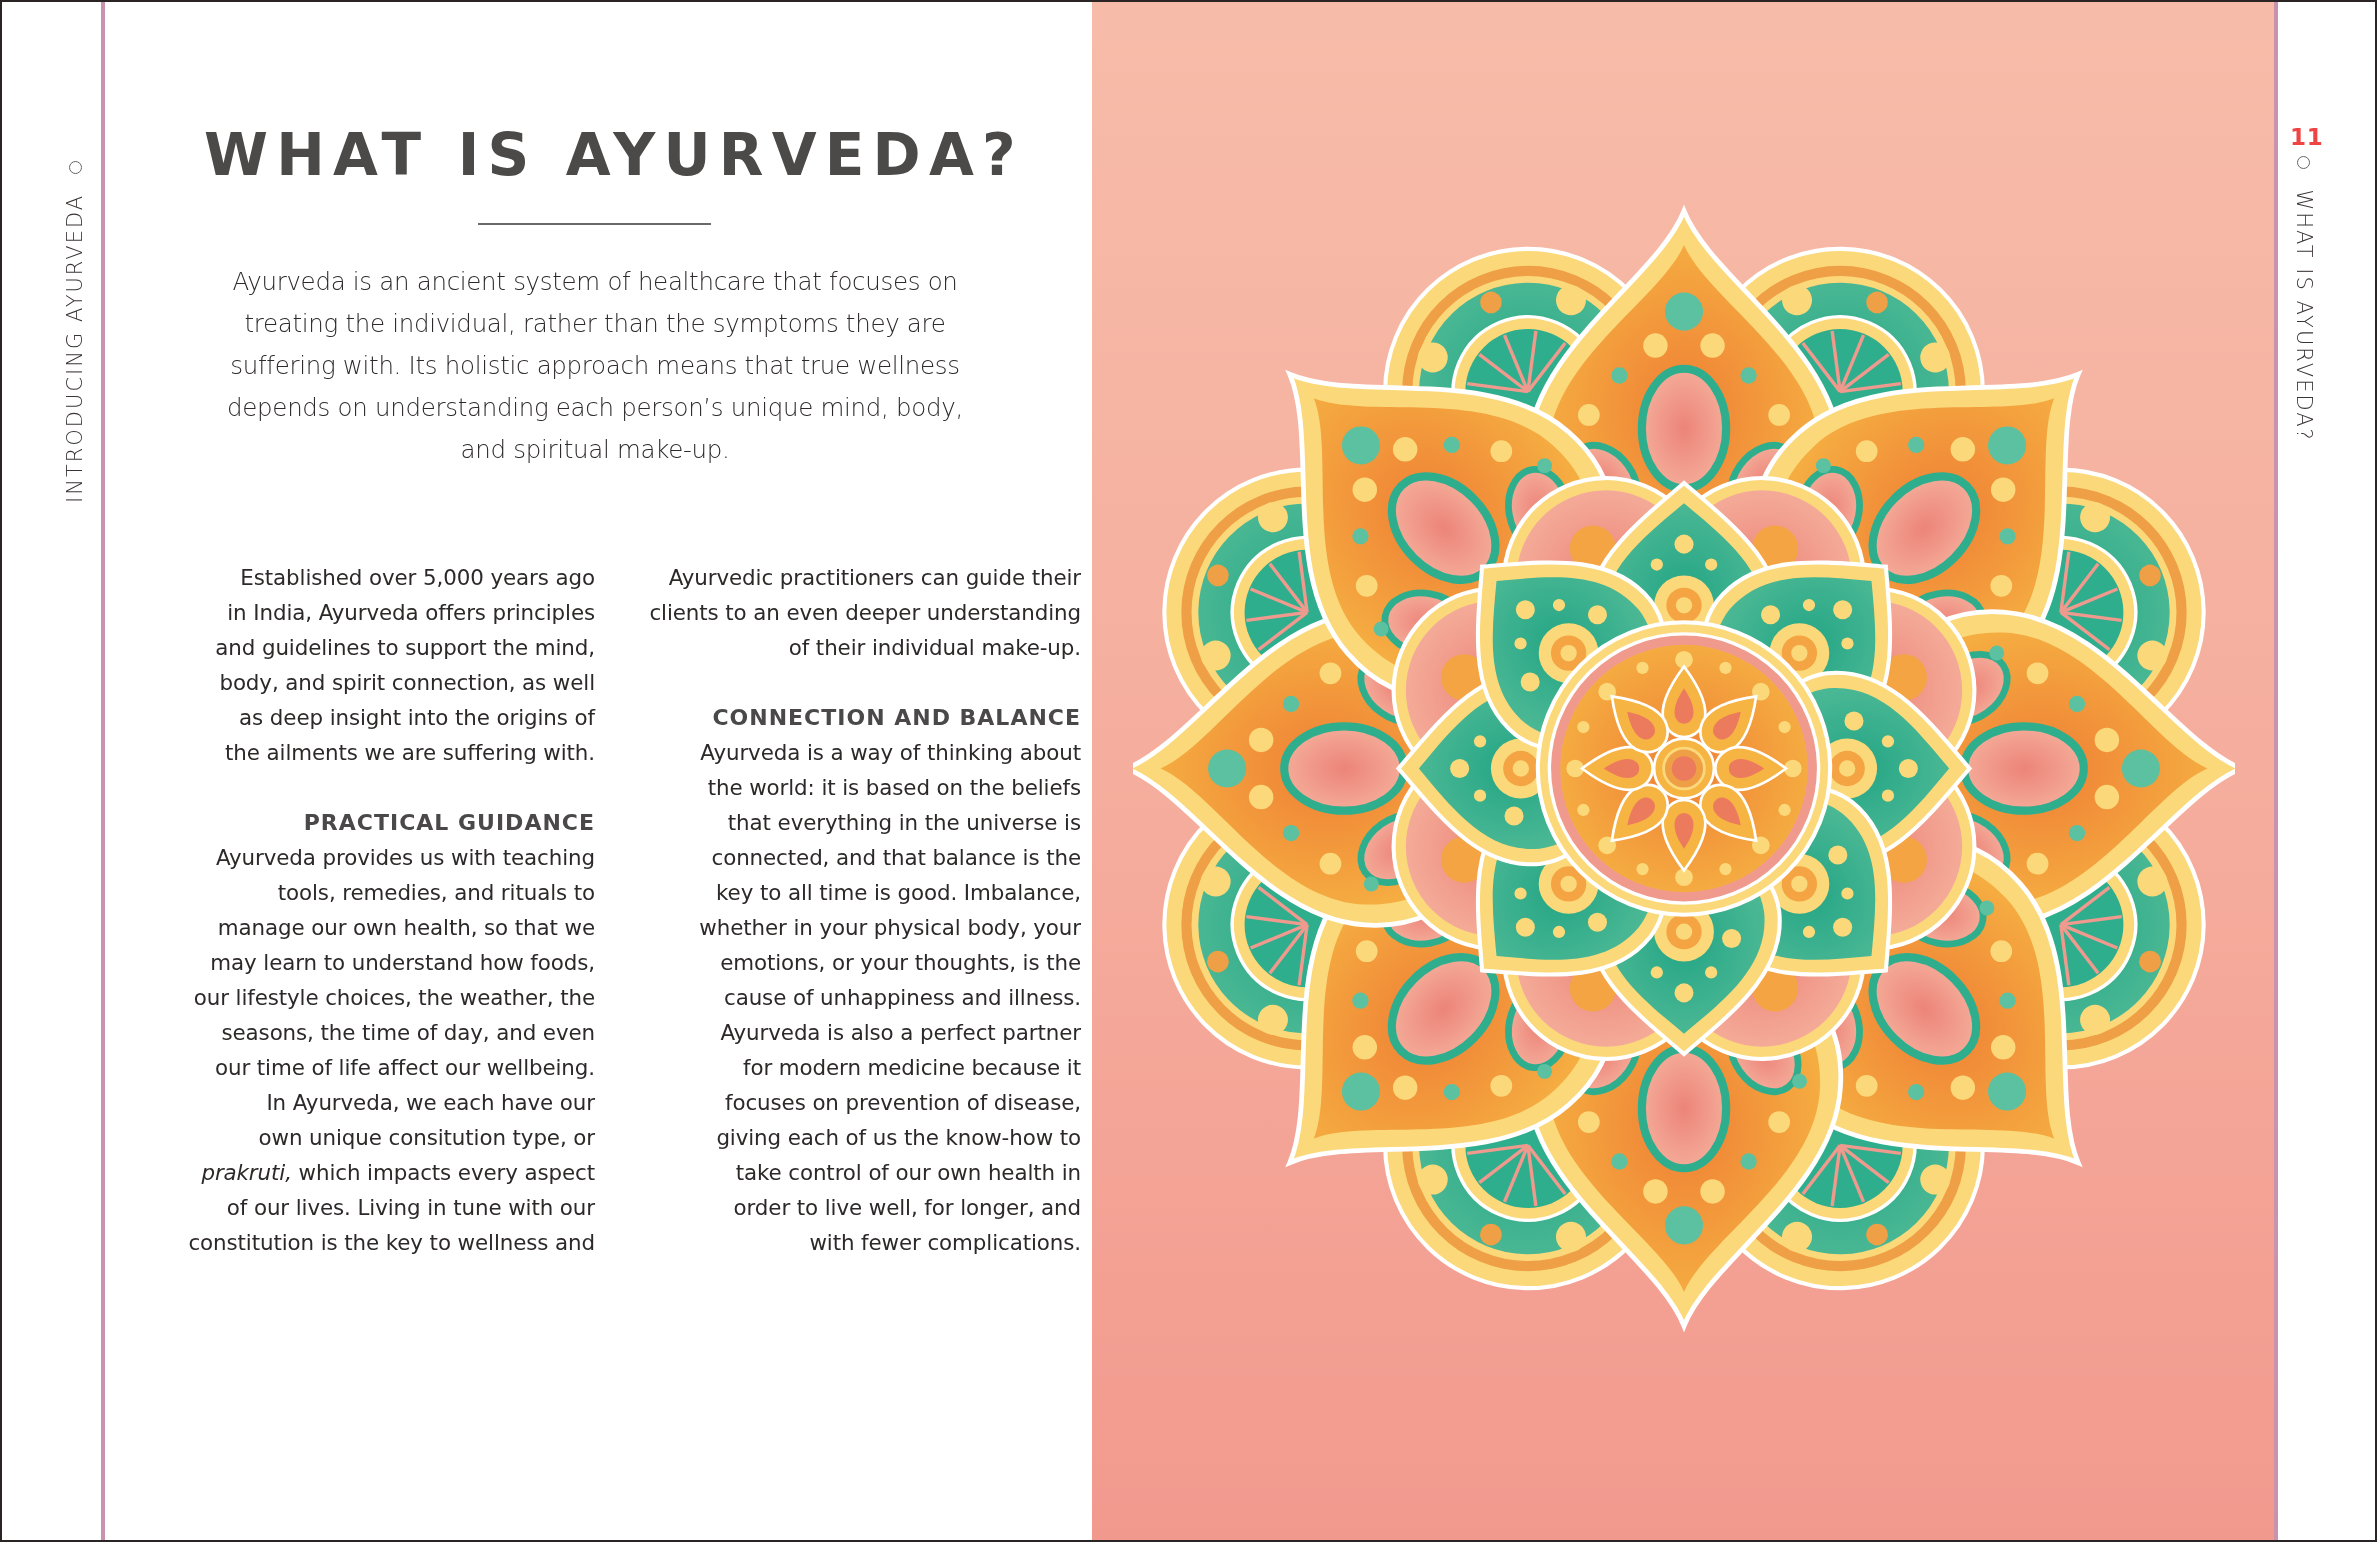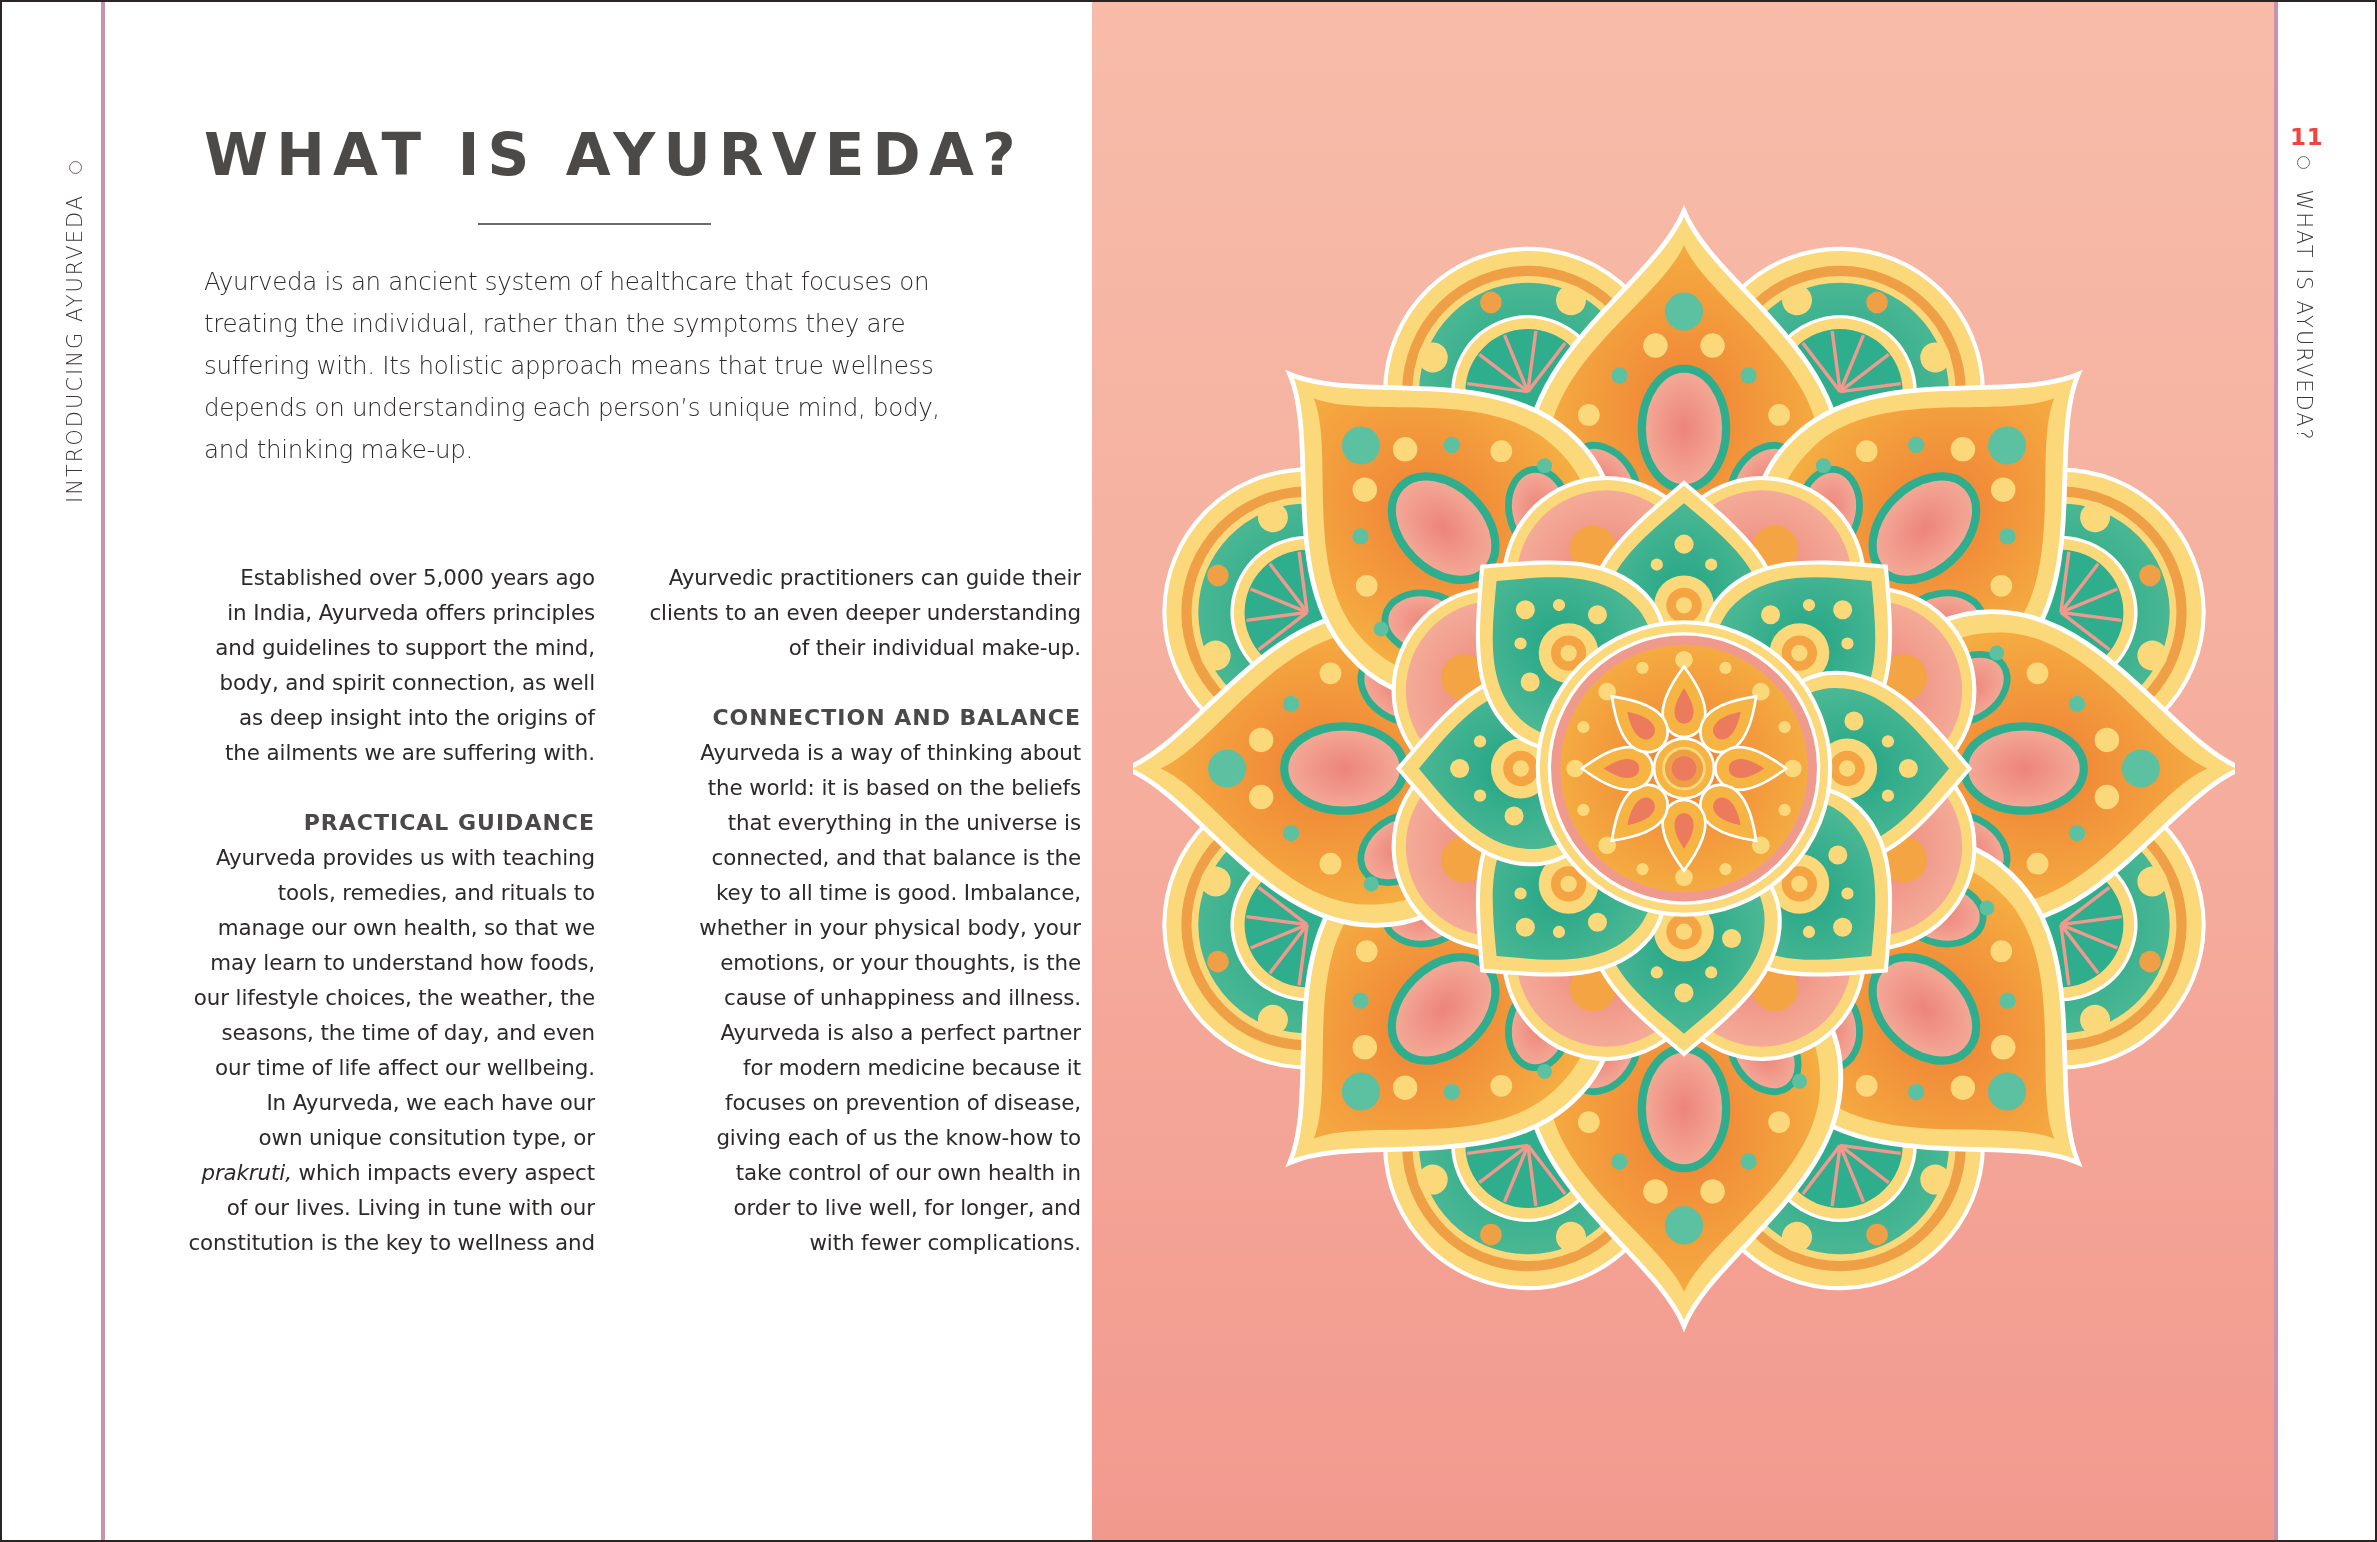--- a/index.html
+++ b/index.html
@@ -7,21 +7,21 @@
   .frame { position:absolute; left:0; top:0; width:2377px; height:1542px; box-sizing:border-box; border:2px solid #2a2424; pointer-events:none; z-index:20; }
 
   .left-page { position:absolute; left:0; top:0; width:1092px; height:1542px; background:#ffffff; }
   .pink-rule-left { position:absolute; left:101px; top:0; width:4.1px; height:1542px; background:#c993ad; }
   .folio { position:absolute; font-family:"DejaVu Sans", sans-serif; font-weight:600; font-size:23px; color:#ef4444; letter-spacing:0.7px; }
   .running-head-left { position:absolute; left:63px; top:503px; transform-origin:0 0; transform:rotate(-90deg); white-space:nowrap; font-family:"DejaVu Sans", sans-serif; font-weight:300; font-size:21px; letter-spacing:2px; color:#3a3434; display:flex; align-items:center; }
   .circle-mark { display:inline-block; width:11px; height:11px; border:1.4px solid #6b6464; border-radius:50%; margin-left:20.4px; }
 
   .title { position:absolute; left:204px; top:121px; width:782px; text-align:center; font-family:"DejaVu Sans", sans-serif; font-weight:700; font-size:58px; letter-spacing:8.2px; color:#4b4a48; white-space:nowrap; }
   .title-rule { position:absolute; left:478px; top:223px; width:233px; height:2px; background:#6a6a6a; }
-  .intro { position:absolute; left:204px; top:261px; width:782px; text-align:left; font-family:"DejaVu Sans", sans-serif; font-weight:300; font-size:24.5px; line-height:42px; color:#2e2a2a; letter-spacing:-0.3px; }
+  .intro { position:absolute; left:204px; top:261px; width:782px; text-align:center; font-family:"DejaVu Sans", sans-serif; font-weight:300; font-size:24.5px; line-height:42px; color:#2e2a2a; letter-spacing:-0.3px; }
 
   .col { position:absolute; top:560px; width:435px; font-family:"DejaVu Sans", sans-serif; font-size:21.4px; line-height:35px; color:#2d2929; letter-spacing:-0.1px;text-align:right; }
   .col-left { left:160px; }
   .col-right { left:646px; }
   .col p { margin:0; }
   .col .line { display:block; white-space:nowrap; }
   .col .indent { padding-left:28.6px; }
   .col h3 { margin:35px 0 0 0; font-size:22px; font-weight:700; letter-spacing:1px; color:#4a4848; line-height:35px; }
   .col em { font-style:italic; }
 
@@ -47,21 +47,21 @@
   </div>
 
   <div class="title">WHAT IS AYURVEDA?</div>
   <div class="title-rule"></div>
 
   <div class="intro">
     <span class="line" style="display:block">Ayurveda is an ancient system of healthcare that focuses on</span>
     <span class="line" style="display:block">treating the individual, rather than the symptoms they are</span>
     <span class="line" style="display:block">suffering with. Its holistic approach means that true wellness</span>
     <span class="line" style="display:block">depends on understanding each person’s unique mind, body,</span>
-    <span class="line" style="display:block">and thinking make-up.</span>
+    <span class="line" style="display:block">and spiritual make-up.</span>
   </div>
 
   <div class="col col-left">
     <p>
       <span class="line">Established over 5,000 years ago</span>
       <span class="line">in India, Ayurveda offers principles</span>
       <span class="line">and guidelines to support the mind,</span>
       <span class="line">body, and spirit connection, as well</span>
       <span class="line">as deep insight into the origins of</span>
       <span class="line">the ailments we are suffering with.</span>

